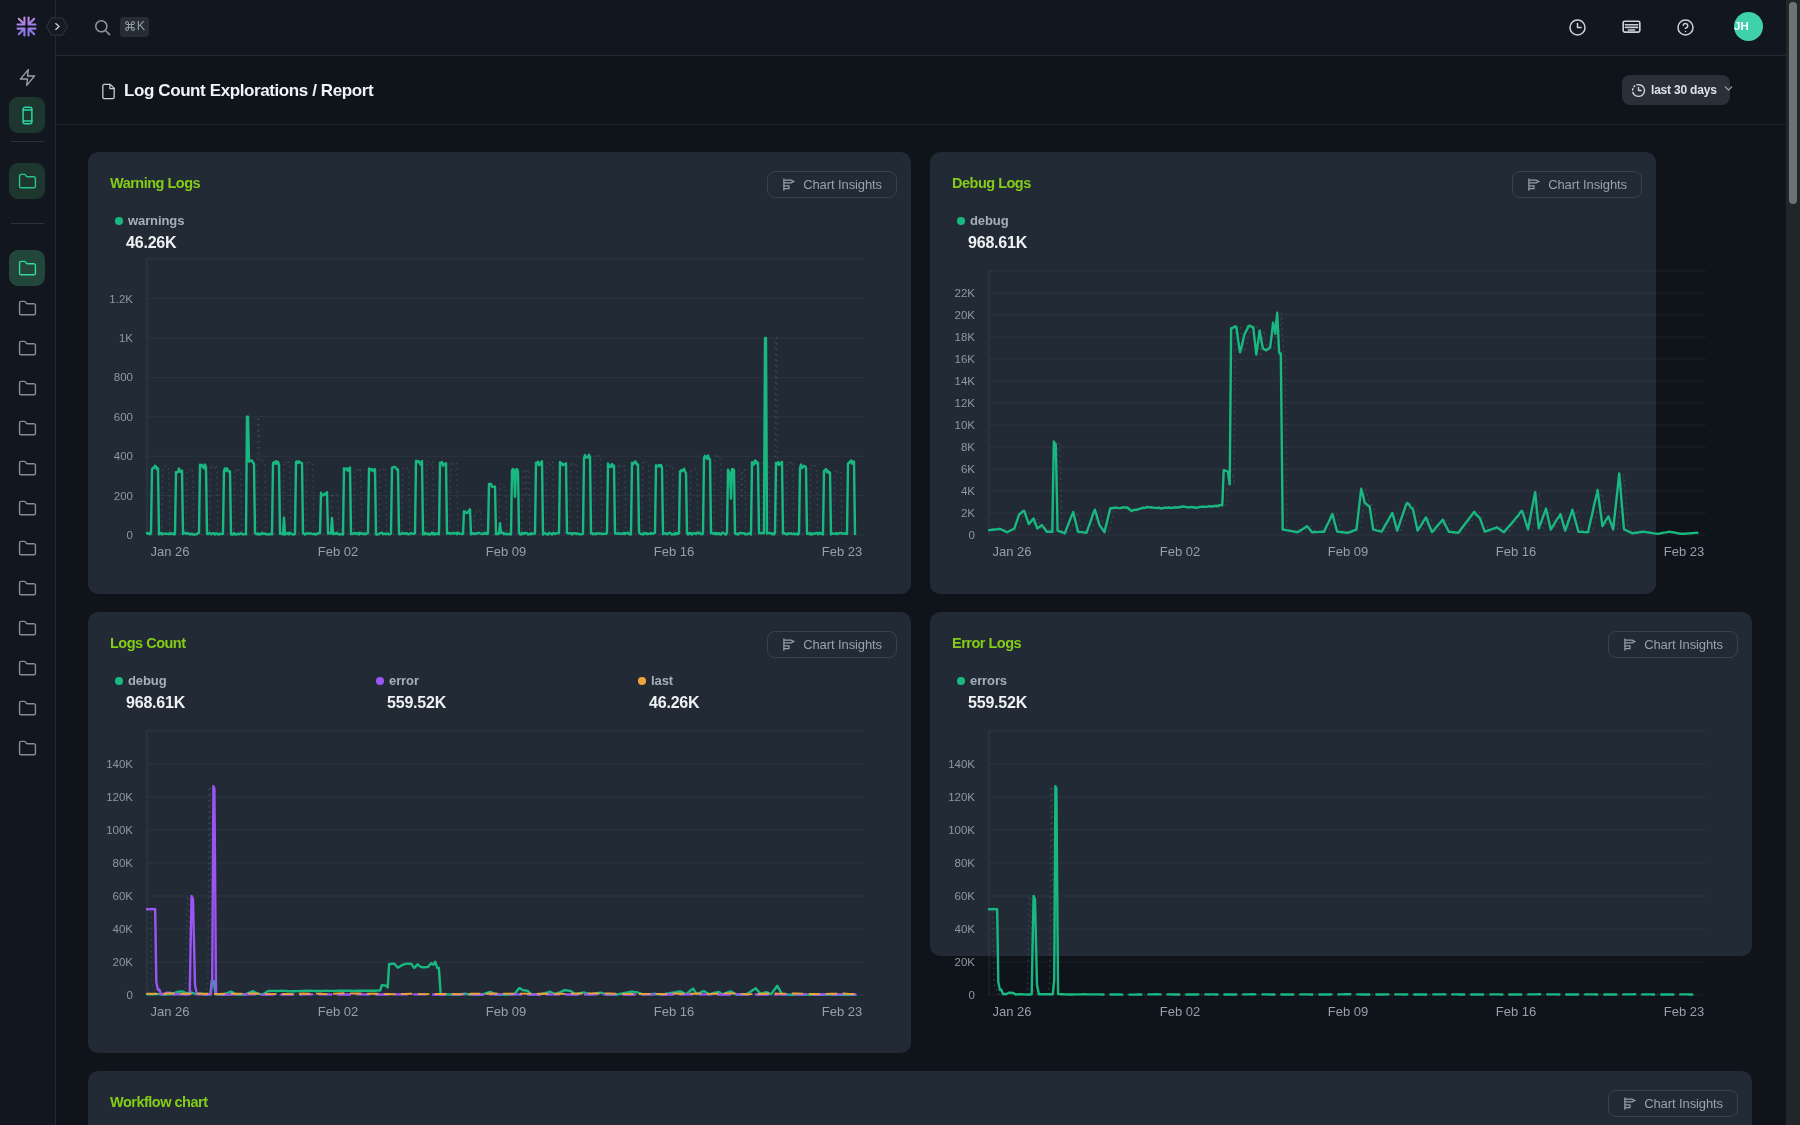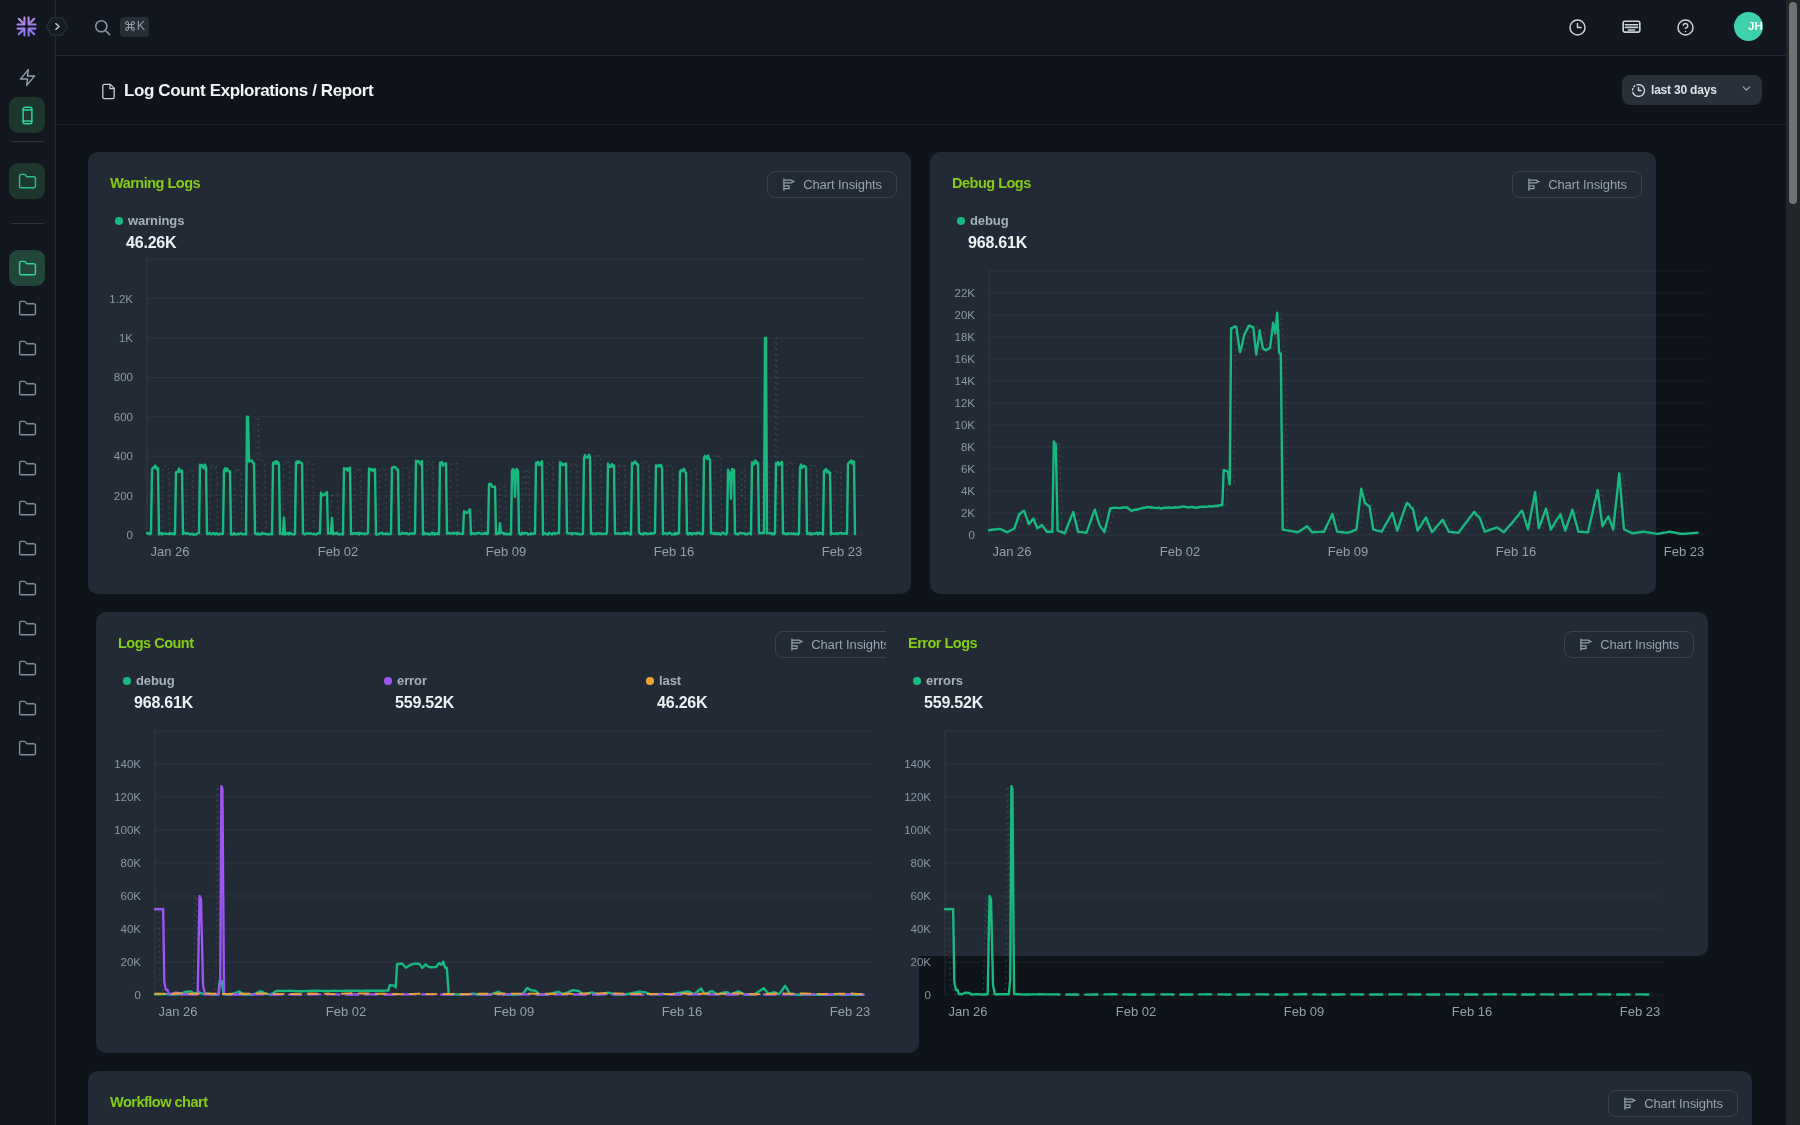--- a/index.html
+++ b/index.html
@@ -29,26 +29,26 @@
 .sb-tile { position:absolute; left:9px; width:36px; height:36px; border-radius:9px;
   display:flex; align-items:center; justify-content:center; }
 .sb-ic { position:absolute; left:9px; width:36px; height:20px; display:flex; align-items:center; justify-content:center; }
 .sb-sep { position:absolute; left:11px; width:33px; height:1px; background:#2b323b; }
 .sb-logo { position:absolute; left:14px; top:14px; }
 #hexbtn { position:absolute; left:45px; top:15px; width:23px; height:24px; }
 .tb-ic { position:absolute; top:17px; }
 #kbadge { position:absolute; left:120px; top:17px; width:29px; height:20px; background:#262d35;
   border-radius:4px; color:#939da8; font-size:12.5px; text-align:center; line-height:19px; }
 #avatar { position:absolute; left:1734px; top:12px; width:29px; height:29px; border-radius:50%;
-  background:#3fd0ac; color:#fff; font-size:11.5px; font-weight:700; text-align:right; line-height:29px;
+  background:#3fd0ac; color:#fff; font-size:11.5px; font-weight:700; text-align:left; line-height:29px;
   letter-spacing:0.2px; }
 #htitle { position:absolute; left:124px; top:81px; font-size:17px; font-weight:700; color:#f1f4f7;
   letter-spacing:-0.4px; }
 #hicon { position:absolute; left:100px; top:82px; }
-#rangebtn { position:absolute; left:1622px; top:75px; width:140px; height:30px; background:#293039;
+#rangebtn { position:absolute; left:1622px; top:75px; width:108px; height:30px; background:#293039;
   border-radius:8px; display:flex; align-items:center; padding:0 9px; gap:5px; white-space:nowrap; }
 #rangebtn span { color:#dde2e8; font-size:12px; font-weight:700; letter-spacing:-0.2px; }
 #rangebtn svg { flex-shrink:0; }
 svg { flex-shrink:0; }
 </style></head>
 <body>
 <div id="root">
 <div id="topbar">
   <div class="tb-ic" style="left:93px;top:18px"><svg width="19" height="19" viewBox="0 0 24 24" fill="none" stroke="#8e98a3" stroke-width="1.9" stroke-linecap="round">
           <circle cx="10.5" cy="10.5" r="7"></circle>
@@ -280,21 +280,21 @@
         <line x1="59" y1="119" x2="59" y2="383" stroke="rgba(140,155,170,0.16)" stroke-width="1"></line>
         <text x="82.0" y="404" text-anchor="middle" font-size="13" fill="#95a0ab">Jan 26</text>
         <text x="250.0" y="404" text-anchor="middle" font-size="13" fill="#95a0ab">Feb 02</text>
         <text x="418.0" y="404" text-anchor="middle" font-size="13" fill="#95a0ab">Feb 09</text>
         <text x="586.0" y="404" text-anchor="middle" font-size="13" fill="#95a0ab">Feb 16</text>
         <text x="754.0" y="404" text-anchor="middle" font-size="13" fill="#95a0ab">Feb 23</text>
         <path d="M63.3 378.1L65.0 378.0L66.6 377.7L68.3 377.5L70.0 377.4L71.7 377.3L73.4 377.0L74.3 376.9L75.0 377.2L76.7 378.0L78.4 378.8L80.1 379.6L81.5 380.2L81.8 380.2L83.4 379.2L85.1 378.3L86.8 377.5L88.5 376.5L88.7 376.4L90.2 372.2L91.8 367.3L93.5 362.1L95.2 361.3L96.9 359.3L98.3 358.8L98.6 359.2L100.2 363.8L101.9 368.6L103.1 372.0L103.6 371.7L105.3 369.6L107.0 367.6L107.9 366.5L108.6 368.7L110.3 372.9L111.5 376.4L112.0 376.1L113.7 375.0L115.4 373.6L116.3 373.1L117.0 374.2L118.7 376.3L120.4 378.7L121.1 379.7L122.1 379.7L123.8 379.7L125.4 379.7L126.6 379.7L127.1 350.1L128.1 289.5L128.8 291.1L130.0 291.7L130.5 312.8L131.9 378.6L132.2 378.7L133.8 379.3L135.5 380.0L137.2 380.5L138.9 381.2L139.1 381.4L140.6 377.6L142.2 373.3L143.9 369.0L145.6 364.6L147.3 360.9L147.5 359.9L149.0 365.9L150.6 372.6L152.3 379.7L154.0 380.0L155.7 380.1L157.4 380.3L159.0 380.6L160.7 380.8L162.4 376.2L164.1 371.6L165.8 367.0L167.4 361.9L169.1 357.7L170.8 363.2L172.5 368.8L173.9 373.1L174.2 373.6L175.8 375.9L177.5 378.4L178.7 380.2L179.2 378.3L180.9 371.5L182.6 364.7L184.2 357.7L184.7 356.1L185.9 356.3L187.6 355.8L189.3 355.8L191.0 355.7L192.6 356.1L194.3 356.1L196.0 355.8L197.7 355.2L199.4 355.7L201.0 355.4L201.5 355.5L202.7 356.5L204.4 357.9L206.1 359.1L206.3 358.8L207.8 358.2L209.4 357.8L211.1 357.8L212.8 357.1L214.5 356.7L216.2 356.1L217.8 355.7L219.5 355.9L220.7 355.5L221.2 355.0L222.9 355.1L224.6 355.5L226.2 355.3L227.9 355.7L229.6 355.9L231.3 356.1L233.0 355.5L234.6 356.3L236.3 356.5L237.5 356.1L238.0 355.7L239.7 355.6L241.4 355.8L243.0 355.3L244.7 356.1L246.4 355.7L248.1 355.6L249.8 355.3L251.4 355.5L253.1 355.5L254.3 354.9L254.8 355.1L256.5 354.6L258.2 354.5L259.8 354.9L261.5 355.2L263.2 355.5L264.9 354.8L266.6 355.3L268.2 355.2L269.9 356.0L271.1 355.5L271.6 355.8L273.3 355.0L275.0 354.9L276.6 354.7L278.3 354.8L280.0 354.9L281.7 354.6L283.4 354.2L285.0 354.7L285.5 354.4L286.7 354.2L288.4 354.4L290.1 353.6L291.8 354.4L293.4 353.4L295.1 352.9L296.6 353.3L296.8 348.1L298.0 318.1L298.5 318.2L300.2 318.9L301.8 319.4L302.3 320.3L303.5 328.8L304.0 332.4L305.2 202.7L305.4 176.2L306.9 176.1L308.6 174.7L310.2 174.5L310.7 175.1L311.9 184.2L313.6 196.1L314.3 200.4L315.3 197.2L317.0 190.5L318.6 182.8L320.3 179.3L322.0 176.2L322.7 174.0L323.7 173.6L325.4 174.3L327.0 175.6L327.5 175.1L328.7 185.6L330.4 200.8L330.6 202.6L332.1 192.2L333.8 180.6L334.0 178.4L335.4 187.1L337.1 196.0L338.8 197.7L340.2 198.2L340.5 198.3L342.2 196.8L343.8 196.2L344.3 196.0L345.5 187.1L347.2 172.3L347.4 170.7L348.9 177.4L349.6 181.7L350.6 170.8L351.5 160.8L352.2 175.1L353.4 200.4L353.9 201.6L355.1 201.5L355.6 245.6L357.0 377.5L357.3 377.6L359.0 377.8L360.6 378.2L362.3 378.4L364.0 378.8L365.7 379.1L367.4 379.4L369.0 379.8L370.7 380.0L371.9 380.2L372.4 380.0L374.1 378.8L375.8 377.9L377.4 376.8L379.1 375.7L380.8 374.5L381.5 374.2L382.5 375.5L384.2 377.5L385.8 379.6L386.3 380.2L387.5 380.2L389.2 380.0L390.9 380.1L392.6 379.9L394.2 379.9L395.9 379.8L397.6 379.8L398.3 379.7L399.3 377.6L401.0 374.0L402.6 370.7L404.3 367.2L406.0 363.2L406.7 362.1L407.7 365.9L409.4 372.0L411.0 378.0L411.5 379.7L412.7 379.8L414.4 379.9L416.1 380.2L417.8 380.3L419.4 380.6L421.1 380.7L422.3 380.8L422.8 380.6L424.5 379.9L426.2 379.3L427.8 378.6L429.5 378.0L430.7 377.5L431.2 373.6L432.9 359.2L434.6 345.3L435.5 336.8L436.2 339.3L437.9 345.9L439.1 351.1L439.6 351.1L441.3 352.6L443.0 354.0L443.9 354.4L444.6 359.1L446.3 369.8L447.5 377.5L448.0 377.6L449.7 378.0L451.4 378.6L453.0 378.9L454.7 379.4L455.9 379.7L456.4 378.8L458.1 375.9L459.8 372.9L461.4 370.1L463.1 367.1L464.8 364.2L466.5 361.1L466.7 361.0L468.2 366.1L469.8 372.4L471.5 378.6L473.2 373.9L474.9 368.7L476.6 364.2L478.2 359.2L479.9 354.2L481.1 351.1L481.6 351.0L483.3 352.5L485.0 355.2L486.6 356.4L487.1 356.6L488.3 362.3L490.0 369.9L491.7 377.6L491.9 378.6L493.4 376.3L495.0 373.9L496.7 371.2L498.4 368.2L500.1 365.6L500.3 365.4L501.8 369.0L503.4 373.3L505.1 377.2L506.3 380.2L506.8 379.7L508.5 377.8L510.2 375.8L511.8 373.7L513.5 371.7L515.2 370.0L516.9 367.6L517.1 367.6L518.6 370.6L520.2 374.0L521.9 377.2L523.1 379.7L523.6 379.8L525.3 379.9L527.0 380.2L528.6 380.3L530.3 380.6L532.0 380.7L532.7 380.8L533.7 379.4L535.4 377.3L537.0 375.0L538.7 372.7L540.4 370.6L542.1 368.5L543.8 366.1L545.4 363.9L547.1 361.8L548.3 359.9L548.8 360.0L550.5 362.7L552.2 363.9L553.8 365.7L554.3 366.5L555.5 369.7L557.2 374.6L558.9 379.0L559.1 379.7L560.6 379.3L562.2 378.5L563.9 377.9L565.6 377.4L567.3 376.8L569.0 376.1L570.6 375.6L571.1 375.3L572.3 376.2L574.0 377.3L575.7 378.4L577.4 379.6L578.3 380.2L579.0 379.5L580.7 377.3L582.4 375.3L584.1 373.4L585.8 371.6L587.4 369.6L589.1 367.4L590.8 365.3L592.5 363.6L594.2 361.1L595.8 359.0L596.3 358.8L597.5 362.2L599.2 367.5L600.9 373.2L602.3 377.5L602.6 376.2L604.2 367.8L605.9 358.4L607.6 349.7L609.3 340.9L609.5 340.1L611.0 355.0L612.6 371.8L613.1 376.4L614.3 373.0L616.0 368.4L617.7 363.8L619.4 359.3L620.3 356.6L621.0 359.5L622.7 367.2L624.4 374.4L625.1 377.5L626.1 376.0L627.8 373.3L629.4 370.5L631.1 367.6L632.8 365.5L634.5 362.8L634.7 362.1L636.2 367.0L637.8 372.8L639.5 378.6L641.2 373.8L642.9 369.0L644.6 364.3L646.2 359.5L646.7 357.7L647.9 362.1L649.6 368.2L651.3 374.4L652.7 379.7L653.0 379.8L654.6 379.9L656.3 379.8L658.0 380.0L659.7 380.1L661.4 380.2L662.3 380.2L663.0 377.0L664.7 369.6L666.4 362.6L668.1 354.5L669.8 347.8L671.4 340.8L671.9 337.9L673.1 347.2L674.8 359.6L676.5 372.3L676.7 374.2L678.2 372.0L679.8 368.9L681.5 366.3L682.7 364.3L683.2 365.9L684.9 370.1L686.6 374.8L687.5 377.5L688.2 370.6L689.9 354.9L691.6 339.8L693.3 323.2L693.5 321.4L695.0 337.5L696.6 357.8L698.3 377.5L700.0 378.2L701.7 379.0L703.4 379.8L705.0 380.5L706.7 381.4L708.4 381.0L710.1 380.8L711.8 380.7L713.4 380.3L715.1 380.0L716.8 379.8L717.5 379.7L718.5 379.8L720.2 380.1L721.8 380.4L723.5 380.5L725.2 380.9L726.9 381.1L728.6 381.4L730.2 381.6L731.9 381.9L733.6 381.6L735.3 381.2L737.0 380.9L738.6 380.6L740.3 380.4L742.0 380.1L743.7 379.8L743.9 379.7L745.4 380.0L747.0 380.3L748.7 380.5L750.4 380.9L752.1 381.3L753.8 381.6L755.4 381.8L755.9 381.9L757.1 381.8L758.8 381.8L760.5 381.6L762.2 381.5L763.8 381.4L765.5 381.2L767.2 381.1" fill="none" stroke="#56636e" stroke-width="1.5" stroke-linejoin="round" stroke-linecap="round" stroke-dasharray="0.5 5.2" opacity="0.45"></path>
         <path d="M59.0 378.1L60.6 378.0L62.3 377.7L64.0 377.5L65.7 377.4L67.4 377.3L69.0 377.0L70.0 376.9L70.7 377.2L72.4 378.0L74.1 378.8L75.8 379.6L77.2 380.2L77.4 380.2L79.1 379.2L80.8 378.3L82.5 377.5L84.2 376.5L84.4 376.4L85.8 372.2L87.5 367.3L89.2 362.1L90.9 361.3L92.6 359.3L94.0 358.8L94.2 359.2L95.9 363.8L97.6 368.6L98.8 372.0L99.3 371.7L101.0 369.6L102.6 367.6L103.6 366.5L104.3 368.7L106.0 372.9L107.2 376.4L107.7 376.1L109.4 375.0L111.0 373.6L112.0 373.1L112.7 374.2L114.4 376.3L116.1 378.7L116.8 379.7L117.8 379.7L119.4 379.7L121.1 379.7L122.3 379.7L122.8 350.1L123.8 289.5L124.5 291.1L125.7 291.7L126.2 312.8L127.6 378.6L127.8 378.7L129.5 379.3L131.2 380.0L132.9 380.5L134.6 381.2L134.8 381.4L136.2 377.6L137.9 373.3L139.6 369.0L141.3 364.6L143.0 360.9L143.2 359.9L144.6 365.9L146.3 372.6L148.0 379.7L149.7 380.0L151.4 380.1L153.0 380.3L154.7 380.6L156.4 380.8L158.1 376.2L159.8 371.6L161.4 367.0L163.1 361.9L164.8 357.7L166.5 363.2L168.2 368.8L169.6 373.1L169.8 373.6L171.5 375.9L173.2 378.4L174.4 380.2L174.9 378.3L176.6 371.5L178.2 364.7L179.9 357.7L180.4 356.1L181.6 356.3L183.3 355.8L185.0 355.8L186.6 355.7L188.3 356.1L190.0 356.1L191.7 355.8L193.4 355.2L195.0 355.7L196.7 355.4L197.2 355.5L198.4 356.5L200.1 357.9L201.8 359.1L202.0 358.8L203.4 358.2L205.1 357.8L206.8 357.8L208.5 357.1L210.2 356.7L211.8 356.1L213.5 355.7L215.2 355.9L216.4 355.5L216.9 355.0L218.6 355.1L220.2 355.5L221.9 355.3L223.6 355.7L225.3 355.9L227.0 356.1L228.6 355.5L230.3 356.3L232.0 356.5L233.2 356.1L233.7 355.7L235.4 355.6L237.0 355.8L238.7 355.3L240.4 356.1L242.1 355.7L243.8 355.6L245.4 355.3L247.1 355.5L248.8 355.5L250.0 354.9L250.5 355.1L252.2 354.6L253.8 354.5L255.5 354.9L257.2 355.2L258.9 355.5L260.6 354.8L262.2 355.3L263.9 355.2L265.6 356.0L266.8 355.5L267.3 355.8L269.0 355.0L270.6 354.9L272.3 354.7L274.0 354.8L275.7 354.9L277.4 354.6L279.0 354.2L280.7 354.7L281.2 354.4L282.4 354.2L284.1 354.4L285.8 353.6L287.4 354.4L289.1 353.4L290.8 352.9L292.2 353.3L292.5 348.1L293.7 318.1L294.2 318.2L295.8 318.9L297.5 319.4L298.0 320.3L299.2 328.8L299.7 332.4L300.9 202.7L301.1 176.2L302.6 176.1L304.2 174.7L305.9 174.5L306.4 175.1L307.6 184.2L309.3 196.1L310.0 200.4L311.0 197.2L312.6 190.5L314.3 182.8L316.0 179.3L317.7 176.2L318.4 174.0L319.4 173.6L321.0 174.3L322.7 175.6L323.2 175.1L324.4 185.6L326.1 200.8L326.3 202.6L327.8 192.2L329.4 180.6L329.7 178.4L331.1 187.1L332.8 196.0L334.5 197.7L335.9 198.2L336.2 198.3L337.8 196.8L339.5 196.2L340.0 196.0L341.2 187.1L342.9 172.3L343.1 170.7L344.6 177.4L345.3 181.7L346.2 170.8L347.2 160.8L347.9 175.1L349.1 200.4L349.6 201.6L350.8 201.5L351.3 245.6L352.7 377.5L353.0 377.6L354.6 377.8L356.3 378.2L358.0 378.4L359.7 378.8L361.4 379.1L363.0 379.4L364.7 379.8L366.4 380.0L367.6 380.2L368.1 380.0L369.8 378.8L371.4 377.9L373.1 376.8L374.8 375.7L376.5 374.5L377.2 374.2L378.2 375.5L379.8 377.5L381.5 379.6L382.0 380.2L383.2 380.2L384.9 380.0L386.6 380.1L388.2 379.9L389.9 379.9L391.6 379.8L393.3 379.8L394.0 379.7L395.0 377.6L396.6 374.0L398.3 370.7L400.0 367.2L401.7 363.2L402.4 362.1L403.4 365.9L405.0 372.0L406.7 378.0L407.2 379.7L408.4 379.8L410.1 379.9L411.8 380.2L413.4 380.3L415.1 380.6L416.8 380.7L418.0 380.8L418.5 380.6L420.2 379.9L421.8 379.3L423.5 378.6L425.2 378.0L426.4 377.5L426.9 373.6L428.6 359.2L430.2 345.3L431.2 336.8L431.9 339.3L433.6 345.9L434.8 351.1L435.3 351.1L437.0 352.6L438.6 354.0L439.6 354.4L440.3 359.1L442.0 369.8L443.2 377.5L443.7 377.6L445.4 378.0L447.0 378.6L448.7 378.9L450.4 379.4L451.6 379.7L452.1 378.8L453.8 375.9L455.4 372.9L457.1 370.1L458.8 367.1L460.5 364.2L462.2 361.1L462.4 361.0L463.8 366.1L465.5 372.4L467.2 378.6L468.9 373.9L470.6 368.7L472.2 364.2L473.9 359.2L475.6 354.2L476.8 351.1L477.3 351.0L479.0 352.5L480.6 355.2L482.3 356.4L482.8 356.6L484.0 362.3L485.7 369.9L487.4 377.6L487.6 378.6L489.0 376.3L490.7 373.9L492.4 371.2L494.1 368.2L495.8 365.6L496.0 365.4L497.4 369.0L499.1 373.3L500.8 377.2L502.0 380.2L502.5 379.7L504.2 377.8L505.8 375.8L507.5 373.7L509.2 371.7L510.9 370.0L512.6 367.6L512.8 367.6L514.2 370.6L515.9 374.0L517.6 377.2L518.8 379.7L519.3 379.8L521.0 379.9L522.6 380.2L524.3 380.3L526.0 380.6L527.7 380.7L528.4 380.8L529.4 379.4L531.0 377.3L532.7 375.0L534.4 372.7L536.1 370.6L537.8 368.5L539.4 366.1L541.1 363.9L542.8 361.8L544.0 359.9L544.5 360.0L546.2 362.7L547.8 363.9L549.5 365.7L550.0 366.5L551.2 369.7L552.9 374.6L554.6 379.0L554.8 379.7L556.2 379.3L557.9 378.5L559.6 377.9L561.3 377.4L563.0 376.8L564.6 376.1L566.3 375.6L566.8 375.3L568.0 376.2L569.7 377.3L571.4 378.4L573.0 379.6L574.0 380.2L574.7 379.5L576.4 377.3L578.1 375.3L579.8 373.4L581.4 371.6L583.1 369.6L584.8 367.4L586.5 365.3L588.2 363.6L589.8 361.1L591.5 359.0L592.0 358.8L593.2 362.2L594.9 367.5L596.6 373.2L598.0 377.5L598.2 376.2L599.9 367.8L601.6 358.4L603.3 349.7L605.0 340.9L605.2 340.1L606.6 355.0L608.3 371.8L608.8 376.4L610.0 373.0L611.7 368.4L613.4 363.8L615.0 359.3L616.0 356.6L616.7 359.5L618.4 367.2L620.1 374.4L620.8 377.5L621.8 376.0L623.4 373.3L625.1 370.5L626.8 367.6L628.5 365.5L630.2 362.8L630.4 362.1L631.8 367.0L633.5 372.8L635.2 378.6L636.9 373.8L638.6 369.0L640.2 364.3L641.9 359.5L642.4 357.7L643.6 362.1L645.3 368.2L647.0 374.4L648.4 379.7L648.6 379.8L650.3 379.9L652.0 379.8L653.7 380.0L655.4 380.1L657.0 380.2L658.0 380.2L658.7 377.0L660.4 369.6L662.1 362.6L663.8 354.5L665.4 347.8L667.1 340.8L667.6 337.9L668.8 347.2L670.5 359.6L672.2 372.3L672.4 374.2L673.8 372.0L675.5 368.9L677.2 366.3L678.4 364.3L678.9 365.9L680.6 370.1L682.2 374.8L683.2 377.5L683.9 370.6L685.6 354.9L687.3 339.8L689.0 323.2L689.2 321.4L690.6 337.5L692.3 357.8L694.0 377.5L695.7 378.2L697.4 379.0L699.0 379.8L700.7 380.5L702.4 381.4L704.1 381.0L705.8 380.8L707.4 380.7L709.1 380.3L710.8 380.0L712.5 379.8L713.2 379.7L714.2 379.8L715.8 380.1L717.5 380.4L719.2 380.5L720.9 380.9L722.6 381.1L724.2 381.4L725.9 381.6L727.6 381.9L729.3 381.6L731.0 381.2L732.6 380.9L734.3 380.6L736.0 380.4L737.7 380.1L739.4 379.8L739.6 379.7L741.0 380.0L742.7 380.3L744.4 380.5L746.1 380.9L747.8 381.3L749.4 381.6L751.1 381.8L751.6 381.9L752.8 381.8L754.5 381.8L756.2 381.6L757.8 381.5L759.5 381.4L761.2 381.2L762.9 381.1L764.6 380.9L766.2 380.9L767.4 380.8" fill="none" stroke="#19b880" stroke-width="2.4" stroke-linejoin="round" stroke-linecap="round"></path>
       </svg>
     </div>
-    <div class="card" style="left:88px;top:612px;width:823px;height:441px;margin-left:8px;">
+    <div class="card" style="left:88px;top:612px;width:823px;height:441px;">
       <div class="ctitle">Logs Count</div>
       <div class="insights" style="right:14px;top:19px">
         <svg width="15" height="15" viewBox="0 0 16 16" fill="none" stroke="#94a0ad" stroke-width="1.3">
           <path d="M2 1.6 V14.6"></path>
           <path d="M2 3.3 h7.6 l3 1.5 -3 1.5 h-7.6"></path>
           <path d="M2 9.4 h5.4 v2.9 h-5.4"></path>
         </svg>
         <span>Chart Insights</span>
       </div>
       <div class="lgd" style="left:27px">
@@ -336,21 +336,21 @@
         <text x="418.0" y="404" text-anchor="middle" font-size="13" fill="#95a0ab">Feb 09</text>
         <text x="586.0" y="404" text-anchor="middle" font-size="13" fill="#95a0ab">Feb 16</text>
         <text x="754.0" y="404" text-anchor="middle" font-size="13" fill="#95a0ab">Feb 23</text>
         <path d="M59.7 296.9L61.4 297.4L61.8 297.5L62.8 296.9L63.0 311.4L64.0 369.8L64.7 373.5L65.7 378.1L66.4 378.0L67.1 377.7L68.1 380.6L68.6 382.0L69.8 382.1L71.4 382.2L71.7 382.2L73.1 381.5L74.8 380.7L76.5 380.8L78.2 381.0L78.9 381.0L79.8 381.6L81.3 382.5L81.5 382.5L83.2 382.4L84.9 382.3L86.6 382.2L87.3 382.2L88.2 382.3L89.9 382.4L91.6 382.5L92.1 382.6L93.3 382.5L95.0 382.5L96.6 382.4L97.4 382.3L98.3 333.0L99.3 284.0L100.0 285.7L100.7 287.3L101.7 330.3L102.6 373.1L103.4 376.5L104.6 382.2L105.0 382.2L106.7 382.2L108.4 382.3L108.9 382.3L110.1 382.3L111.8 382.3L113.4 382.2L113.7 382.2L115.1 382.2L116.8 382.2L118.5 382.2L119.9 368.1L120.2 329.3L121.1 174.3L121.8 176.0L122.1 176.8L123.5 352.6L123.8 382.0L125.2 382.1L126.9 382.2L128.6 382.3L130.2 382.4L131.9 382.4L132.9 382.5L133.6 382.5L135.3 382.5L137.0 382.5L138.6 382.5L140.3 382.4L142.0 382.4L143.7 382.4L145.4 382.4L147.0 382.4L148.7 382.3L149.7 382.3L150.4 382.3L152.1 382.4L153.8 382.4L155.4 382.4L157.1 382.4L158.8 382.4L160.5 382.4L162.2 382.4L163.8 382.4L165.5 382.4L167.2 382.5L168.9 382.5L170.6 382.5L172.2 382.5L173.7 382.5L173.9 382.5L175.6 382.5L177.3 382.5L179.0 382.5L180.6 382.5L182.3 382.5L184.0 382.5L185.7 382.5L187.4 382.6L189.0 382.6L190.7 382.5L192.4 382.6L194.1 382.6L195.8 382.6L197.4 382.6L197.7 382.6L199.1 382.6L200.8 382.6L202.5 382.5L204.2 382.5L205.8 382.5L207.5 382.5L209.2 382.5L210.9 382.4L212.6 382.4L214.2 382.4L215.9 382.4L217.6 382.4L219.3 382.4L221.0 382.3L221.7 382.3L222.6 382.3L224.3 382.4L226.0 382.4L227.7 382.4L229.4 382.4L231.0 382.4L232.7 382.4L234.4 382.4L236.1 382.4L237.8 382.5L239.4 382.5L241.1 382.5L242.8 382.5L244.5 382.5L245.7 382.5L246.2 382.5L247.8 382.5L249.5 382.5L251.2 382.5L252.9 382.5L254.6 382.5L256.2 382.5L257.9 382.5L259.6 382.4L261.3 382.5L263.0 382.4L264.6 382.4L266.3 382.4L268.0 382.4L269.7 382.4L271.4 382.4L273.0 382.4L274.7 382.5L276.4 382.4L278.1 382.4L279.8 382.4L281.4 382.5L283.1 382.5L284.8 382.5L286.5 382.5L288.2 382.5L289.8 382.5L291.5 382.5L293.2 382.5L293.7 382.5L294.9 382.5L296.6 382.5L298.2 382.5L299.9 382.5L301.6 382.5L303.3 382.4L305.0 382.4L306.6 382.4L308.3 382.4L310.0 382.4L311.7 382.4L313.4 382.4L315.0 382.4L316.7 382.3L317.7 382.3L318.4 382.3L320.1 382.4L321.8 382.4L323.4 382.4L325.1 382.4L326.8 382.4L328.5 382.4L330.2 382.4L331.8 382.4L333.5 382.4L335.2 382.5L336.9 382.5L338.6 382.5L340.2 382.5L341.7 382.5L341.9 382.5L343.6 382.5L345.3 382.5L347.0 382.5L348.6 382.5L350.3 382.5L352.0 382.5L353.7 382.5L355.4 382.5L357.0 382.5L358.7 382.5L360.4 382.4L362.1 382.4L363.8 382.4L365.4 382.4L365.7 382.4L367.1 382.4L368.8 382.4L370.5 382.4L372.2 382.4L373.8 382.4L375.5 382.5L377.2 382.5L378.9 382.5L380.6 382.5L382.2 382.5L383.9 382.5L385.6 382.5L387.3 382.5L389.0 382.5L389.7 382.5L390.6 382.5L392.3 382.5L394.0 382.5L395.7 382.5L397.4 382.4L399.0 382.4L400.7 382.4L402.4 382.4L404.1 382.4L405.8 382.4L407.4 382.4L409.1 382.4L410.8 382.3L412.5 382.3L413.7 382.3L414.2 382.3L415.8 382.3L417.5 382.4L419.2 382.4L420.9 382.4L422.6 382.4L424.2 382.4L425.9 382.4L427.6 382.5L429.3 382.5L431.0 382.5L432.6 382.5L434.3 382.5L436.0 382.5L437.7 382.5L439.4 382.5L441.0 382.5L442.7 382.5L444.4 382.5L446.1 382.5L447.8 382.5L449.4 382.5L451.1 382.4L452.8 382.4L454.5 382.4L456.2 382.4L457.8 382.4L459.5 382.4L461.2 382.4L461.7 382.4L462.9 382.4L464.6 382.4L466.2 382.4L467.9 382.4L469.6 382.5L471.3 382.5L473.0 382.4L474.6 382.5L476.3 382.5L478.0 382.5L479.7 382.5L481.4 382.5L483.0 382.5L484.7 382.5L485.7 382.5L486.4 382.5L488.1 382.5L489.8 382.5L491.4 382.5L493.1 382.5L494.8 382.4L496.5 382.4L498.2 382.4L499.8 382.4L501.5 382.4L503.2 382.4L504.9 382.4L506.6 382.4L508.2 382.4L509.7 382.3L509.9 382.4L511.6 382.4L513.3 382.3L515.0 382.4L516.6 382.4L518.3 382.4L520.0 382.4L521.7 382.4L523.4 382.4L525.0 382.5L526.7 382.5L528.4 382.5L530.1 382.5L531.8 382.5L533.4 382.5L533.7 382.5L535.1 382.5L536.8 382.5L538.5 382.5L540.2 382.5L541.8 382.5L543.5 382.5L545.2 382.5L546.9 382.4L548.6 382.5L550.2 382.4L551.9 382.4L553.6 382.4L555.3 382.4L557.0 382.4L557.7 382.4L558.6 382.4L560.3 382.4L562.0 382.4L563.7 382.4L565.4 382.4L567.0 382.5L568.7 382.5L570.4 382.5L572.1 382.5L573.8 382.5L575.4 382.5L577.1 382.5L578.8 382.5L580.5 382.5L581.7 382.5L582.2 382.5L583.8 382.5L585.5 382.5L587.2 382.5L588.9 382.4L590.6 382.4L592.2 382.4L593.9 382.4L595.6 382.4L597.3 382.4L599.0 382.4L600.6 382.4L602.3 382.4L604.0 382.3L605.7 382.3L607.4 382.3L609.0 382.4L610.7 382.4L612.4 382.4L614.1 382.4L615.8 382.4L617.4 382.4L619.1 382.4L620.8 382.4L622.5 382.4L624.2 382.5L625.8 382.5L627.5 382.5L629.2 382.5L629.7 382.5L630.9 382.5L632.6 382.5L634.2 382.5L635.9 382.5L637.6 382.5L639.3 382.5L641.0 382.5L642.6 382.5L644.3 382.4L646.0 382.4L647.7 382.5L649.4 382.4L651.0 382.4L652.7 382.4L653.7 382.4L654.4 382.4L656.1 382.4L657.8 382.4L659.4 382.4L661.1 382.5L662.8 382.5L664.5 382.5L666.2 382.5L667.8 382.5L669.5 382.5L671.2 382.5L672.9 382.5L674.6 382.5L676.2 382.5L677.7 382.5L677.9 382.5L679.6 382.5L681.3 382.5L683.0 382.5L684.6 382.5L686.3 382.4L688.0 382.4L689.7 382.4L691.4 382.4L693.0 382.4L694.7 382.4L696.4 382.4L698.1 382.4L699.8 382.3L701.4 382.3L701.7 382.3L703.1 382.4L704.8 382.4L706.5 382.4L708.2 382.4L709.8 382.4L711.5 382.4L713.2 382.4L714.9 382.4L716.6 382.4L718.2 382.5L719.9 382.5L721.6 382.5L723.3 382.5L725.0 382.5L725.7 382.5L726.6 382.5L728.3 382.5L730.0 382.5L731.7 382.5L733.4 382.5L735.0 382.5L736.7 382.5L738.4 382.5L740.1 382.5L741.8 382.4L743.4 382.4L745.1 382.4L746.8 382.4L748.5 382.4L749.7 382.4L750.2 382.4L751.8 382.4L753.5 382.4L755.2 382.5L756.9 382.5L758.6 382.5L760.2 382.5L761.9 382.5L763.1 382.5" fill="none" stroke="#56636e" stroke-width="1.5" stroke-linejoin="round" stroke-linecap="round" stroke-dasharray="0.5 5.2" opacity="0.45"></path>
         <path d="M59.0 382.3L60.6 382.2L62.3 382.2L64.0 382.2L65.7 382.2L67.4 382.1L69.0 382.1L70.0 382.1L70.7 382.1L72.4 382.3L74.1 382.4L75.8 382.5L77.2 382.6L77.4 382.6L79.1 382.4L80.8 382.3L82.5 382.2L84.2 382.0L84.4 382.0L85.8 381.4L87.5 380.6L89.2 379.9L90.9 379.8L92.6 379.4L94.0 379.4L94.2 379.4L95.9 380.1L97.6 380.8L98.8 381.4L99.3 381.3L101.0 381.0L102.6 380.7L103.6 380.5L104.3 380.9L106.0 381.5L107.2 382.0L107.7 382.0L109.4 381.8L111.0 381.6L112.0 381.5L112.7 381.7L114.4 382.0L116.1 382.4L116.8 382.5L117.8 382.5L119.4 382.5L121.1 382.5L122.3 382.5L122.8 378.1L123.8 369.0L124.5 369.2L125.7 369.3L126.2 372.5L127.6 382.3L127.8 382.4L129.5 382.4L131.2 382.6L132.9 382.6L134.6 382.7L134.8 382.8L136.2 382.2L137.9 381.5L139.6 380.9L141.3 380.2L143.0 379.7L143.2 379.5L144.6 380.4L146.3 381.4L148.0 382.5L149.7 382.5L151.4 382.6L153.0 382.6L154.7 382.6L156.4 382.7L158.1 382.0L159.8 381.3L161.4 380.6L163.1 379.8L164.8 379.2L166.5 380.0L168.2 380.9L169.6 381.5L169.8 381.6L171.5 381.9L173.2 382.3L174.4 382.6L174.9 382.3L176.6 381.3L178.2 380.3L179.9 379.2L180.4 379.0L181.6 379.0L183.3 378.9L185.0 378.9L186.6 378.9L188.3 379.0L190.0 379.0L191.7 378.9L193.4 378.8L195.0 378.9L196.7 378.9L197.2 378.9L198.4 379.0L200.1 379.2L201.8 379.4L202.0 379.4L203.4 379.3L205.1 379.2L206.8 379.2L208.5 379.1L210.2 379.1L211.8 379.0L213.5 378.9L215.2 378.9L216.4 378.9L216.9 378.8L218.6 378.8L220.2 378.9L221.9 378.8L223.6 378.9L225.3 378.9L227.0 379.0L228.6 378.9L230.3 379.0L232.0 379.0L233.2 379.0L233.7 378.9L235.4 378.9L237.0 378.9L238.7 378.8L240.4 379.0L242.1 378.9L243.8 378.9L245.4 378.9L247.1 378.9L248.8 378.9L250.0 378.8L250.5 378.8L252.2 378.7L253.8 378.7L255.5 378.8L257.2 378.8L258.9 378.9L260.6 378.8L262.2 378.8L263.9 378.8L265.6 378.9L266.8 378.9L267.3 378.9L269.0 378.8L270.6 378.8L272.3 378.7L274.0 378.8L275.7 378.8L277.4 378.7L279.0 378.7L280.7 378.7L281.2 378.7L282.4 378.7L284.1 378.7L285.8 378.6L287.4 378.7L289.1 378.6L290.8 378.5L292.2 378.5L292.5 377.8L293.7 373.3L294.2 373.3L295.8 373.4L297.5 373.5L298.0 373.6L299.2 374.9L299.7 375.4L300.9 355.9L301.1 352.0L302.6 352.0L304.2 351.8L305.9 351.7L306.4 351.8L307.6 353.2L309.3 355.0L310.0 355.6L311.0 355.1L312.6 354.1L314.3 353.0L316.0 352.4L317.7 352.0L318.4 351.6L319.4 351.6L321.0 351.7L322.7 351.9L323.2 351.8L324.4 353.4L326.1 355.7L326.3 355.9L327.8 354.4L329.4 352.6L329.7 352.3L331.1 353.6L332.8 354.9L334.5 355.2L335.9 355.3L336.2 355.3L337.8 355.1L339.5 355.0L340.0 354.9L341.2 353.6L342.9 351.4L343.1 351.2L344.6 352.2L345.3 352.8L346.2 351.2L347.2 349.7L347.9 351.8L349.1 355.6L349.6 355.8L350.8 355.8L351.3 362.4L352.7 382.2L353.0 382.2L354.6 382.2L356.3 382.3L358.0 382.3L359.7 382.4L361.4 382.4L363.0 382.5L364.7 382.5L366.4 382.6L367.6 382.6L368.1 382.5L369.8 382.4L371.4 382.2L373.1 382.1L374.8 381.9L376.5 381.7L377.2 381.7L378.2 381.9L379.8 382.2L381.5 382.5L382.0 382.6L383.2 382.6L384.9 382.6L386.6 382.6L388.2 382.5L389.9 382.5L391.6 382.5L393.3 382.5L394.0 382.5L395.0 382.2L396.6 381.7L398.3 381.2L400.0 380.6L401.7 380.0L402.4 379.9L403.4 380.4L405.0 381.3L406.7 382.3L407.2 382.5L408.4 382.5L410.1 382.5L411.8 382.6L413.4 382.6L415.1 382.6L416.8 382.6L418.0 382.7L418.5 382.6L420.2 382.5L421.8 382.4L423.5 382.3L425.2 382.3L426.4 382.2L426.9 381.6L428.6 379.4L430.2 377.3L431.2 376.1L431.9 376.4L433.6 377.4L434.8 378.2L435.3 378.2L437.0 378.4L438.6 378.7L439.6 378.7L440.3 379.4L442.0 381.0L443.2 382.2L443.7 382.2L445.4 382.2L447.0 382.3L448.7 382.4L450.4 382.5L451.6 382.5L452.1 382.4L453.8 381.9L455.4 381.5L457.1 381.1L458.8 380.6L460.5 380.2L462.2 379.7L462.4 379.7L463.8 380.5L465.5 381.4L467.2 382.3L468.9 381.6L470.6 380.9L472.2 380.2L473.9 379.4L475.6 378.7L476.8 378.2L477.3 378.2L479.0 378.4L480.6 378.8L482.3 379.0L482.8 379.0L484.0 379.9L485.7 381.0L487.4 382.2L487.6 382.3L489.0 382.0L490.7 381.6L492.4 381.2L494.1 380.8L495.8 380.4L496.0 380.4L497.4 380.9L499.1 381.5L500.8 382.1L502.0 382.6L502.5 382.5L504.2 382.2L505.8 381.9L507.5 381.6L509.2 381.3L510.9 381.0L512.6 380.7L512.8 380.7L514.2 381.1L515.9 381.6L517.6 382.1L518.8 382.5L519.3 382.5L521.0 382.5L522.6 382.6L524.3 382.6L526.0 382.6L527.7 382.7L528.4 382.7L529.4 382.5L531.0 382.1L532.7 381.8L534.4 381.5L536.1 381.1L537.8 380.8L539.4 380.5L541.1 380.1L542.8 379.8L544.0 379.5L544.5 379.6L546.2 379.9L547.8 380.1L549.5 380.4L550.0 380.5L551.2 381.0L552.9 381.7L554.6 382.4L554.8 382.5L556.2 382.4L557.9 382.3L559.6 382.2L561.3 382.2L563.0 382.1L564.6 382.0L566.3 381.9L566.8 381.8L568.0 382.0L569.7 382.1L571.4 382.3L573.0 382.5L574.0 382.6L574.7 382.5L576.4 382.1L578.1 381.8L579.8 381.6L581.4 381.3L583.1 381.0L584.8 380.7L586.5 380.4L588.2 380.1L589.8 379.7L591.5 379.4L592.0 379.4L593.2 379.9L594.9 380.7L596.6 381.5L598.0 382.2L598.2 382.0L599.9 380.7L601.6 379.3L603.3 378.0L605.0 376.7L605.2 376.6L606.6 378.8L608.3 381.3L608.8 382.0L610.0 381.5L611.7 380.8L613.4 380.1L615.0 379.4L616.0 379.0L616.7 379.5L618.4 380.6L620.1 381.7L620.8 382.2L621.8 382.0L623.4 381.6L625.1 381.1L626.8 380.7L628.5 380.4L630.2 380.0L630.4 379.9L631.8 380.6L633.5 381.5L635.2 382.3L636.9 381.6L638.6 380.9L640.2 380.2L641.9 379.5L642.4 379.2L643.6 379.9L645.3 380.8L647.0 381.7L648.4 382.5L648.6 382.5L650.3 382.5L652.0 382.5L653.7 382.5L655.4 382.6L657.0 382.6L658.0 382.6L658.7 382.1L660.4 381.0L662.1 379.9L663.8 378.7L665.4 377.7L667.1 376.7L667.6 376.2L668.8 377.6L670.5 379.5L672.2 381.4L672.4 381.7L673.8 381.3L675.5 380.9L677.2 380.5L678.4 380.2L678.9 380.4L680.6 381.1L682.2 381.8L683.2 382.2L683.9 381.1L685.6 378.8L687.3 376.5L689.0 374.0L689.2 373.8L690.6 376.2L692.3 379.2L694.0 382.2L695.7 382.3L697.4 382.4L699.0 382.5L700.7 382.6L702.4 382.8L704.1 382.7L705.8 382.7L707.4 382.6L709.1 382.6L710.8 382.6L712.5 382.5L713.2 382.5L714.2 382.5L715.8 382.6L717.5 382.6L719.2 382.6L720.9 382.7L722.6 382.7L724.2 382.8L725.9 382.8L727.6 382.8L729.3 382.8L731.0 382.7L732.6 382.7L734.3 382.6L736.0 382.6L737.7 382.6L739.4 382.5L739.6 382.5L741.0 382.6L742.7 382.6L744.4 382.6L746.1 382.7L747.8 382.7L749.4 382.8L751.1 382.8L751.6 382.8L752.8 382.8L754.5 382.8L756.2 382.8L757.8 382.8L759.5 382.8L761.2 382.7L762.9 382.7L764.6 382.7L766.2 382.7L767.4 382.7" fill="none" stroke="#19b880" stroke-width="2.4" stroke-linejoin="round" stroke-linecap="round"></path>
         <path d="M59.0 297.2L60.6 297.3L62.3 297.1L64.0 296.9L65.7 297.4L66.2 297.5L67.1 296.9L67.4 311.4L68.3 369.8L69.0 373.5L70.0 378.1L70.7 378.0L71.4 377.7L72.4 380.6L72.9 382.0L74.1 382.1L75.8 382.2L76.0 382.2L77.4 381.5L79.1 380.7L80.8 380.8L82.5 381.0L83.2 381.0L84.2 381.6L85.6 382.5L85.8 382.5L87.5 382.4L89.2 382.3L90.9 382.2L91.6 382.2L92.6 382.3L94.2 382.4L95.9 382.5L96.4 382.6L97.6 382.5L99.3 382.5L101.0 382.4L101.7 382.3L102.6 333.0L103.6 284.0L104.3 285.7L105.0 287.3L106.0 330.3L107.0 373.1L107.7 376.5L108.9 382.2L109.4 382.2L111.0 382.2L112.7 382.3L113.2 382.3L114.4 382.3L116.1 382.3L117.8 382.2L118.0 382.2L119.4 382.2L121.1 382.2L122.8 382.2L124.2 368.1L124.5 329.3L125.4 174.3L126.2 176.0L126.4 176.8L127.8 352.6L128.1 382.0L129.5 382.1L131.2 382.2L132.9 382.3L134.6 382.4" fill="none" stroke="#9a55f3" stroke-width="2.4" stroke-linejoin="round" stroke-linecap="round"></path>
         <path d="M136.2 382.4L137.2 382.5L137.9 382.5L139.6 382.5L141.3 382.5L143.0 382.5L144.6 382.4L146.3 382.4L148.0 382.4L149.7 382.4L151.4 382.4L153.0 382.3L154.0 382.3L154.7 382.3L156.4 382.4L158.1 382.4L159.8 382.4L161.4 382.4L163.1 382.4L164.8 382.4L166.5 382.4L168.2 382.4L169.8 382.4L171.5 382.5L173.2 382.5L174.9 382.5L176.6 382.5L178.0 382.5L178.2 382.5L179.9 382.5L181.6 382.5L183.3 382.5L185.0 382.5L186.6 382.5L188.3 382.5L190.0 382.5L191.7 382.6L193.4 382.6L195.0 382.5L196.7 382.6L198.4 382.6L200.1 382.6L201.8 382.6L202.0 382.6L203.4 382.6L205.1 382.6L206.8 382.5L208.5 382.5L210.2 382.5L211.8 382.5L213.5 382.5L215.2 382.4L216.9 382.4L218.6 382.4L220.2 382.4L221.9 382.4L223.6 382.4L225.3 382.3L226.0 382.3L227.0 382.3L228.6 382.4L230.3 382.4L232.0 382.4L233.7 382.4L235.4 382.4L237.0 382.4L238.7 382.4L240.4 382.4L242.1 382.5L243.8 382.5L245.4 382.5L247.1 382.5L248.8 382.5L250.0 382.5L250.5 382.5L252.2 382.5L253.8 382.5L255.5 382.5L257.2 382.5L258.9 382.5L260.6 382.5L262.2 382.5L263.9 382.4L265.6 382.5L267.3 382.4L269.0 382.4L270.6 382.4L272.3 382.4L274.0 382.4L275.7 382.4L277.4 382.4L279.0 382.5L280.7 382.4L282.4 382.4L284.1 382.4L285.8 382.5L287.4 382.5L289.1 382.5L290.8 382.5L292.5 382.5L294.2 382.5L295.8 382.5L297.5 382.5L298.0 382.5L299.2 382.5L300.9 382.5L302.6 382.5L304.2 382.5L305.9 382.5L307.6 382.4L309.3 382.4L311.0 382.4L312.6 382.4L314.3 382.4L316.0 382.4L317.7 382.4L319.4 382.4L321.0 382.3L322.0 382.3L322.7 382.3L324.4 382.4L326.1 382.4L327.8 382.4L329.4 382.4L331.1 382.4L332.8 382.4L334.5 382.4L336.2 382.4L337.8 382.4L339.5 382.5L341.2 382.5L342.9 382.5L344.6 382.5L346.0 382.5L346.2 382.5L347.9 382.5L349.6 382.5L351.3 382.5L353.0 382.5L354.6 382.5L356.3 382.5L358.0 382.5L359.7 382.5L361.4 382.5L363.0 382.5L364.7 382.4L366.4 382.4L368.1 382.4L369.8 382.4L370.0 382.4L371.4 382.4L373.1 382.4L374.8 382.4L376.5 382.4L378.2 382.4L379.8 382.5L381.5 382.5L383.2 382.5L384.9 382.5L386.6 382.5L388.2 382.5L389.9 382.5L391.6 382.5L393.3 382.5L394.0 382.5L395.0 382.5L396.6 382.5L398.3 382.5L400.0 382.5L401.7 382.4L403.4 382.4L405.0 382.4L406.7 382.4L408.4 382.4L410.1 382.4L411.8 382.4L413.4 382.4L415.1 382.3L416.8 382.3L418.0 382.3L418.5 382.3L420.2 382.3L421.8 382.4L423.5 382.4L425.2 382.4L426.9 382.4L428.6 382.4L430.2 382.4L431.9 382.5L433.6 382.5L435.3 382.5L437.0 382.5L438.6 382.5L440.3 382.5L442.0 382.5L443.7 382.5L445.4 382.5L447.0 382.5L448.7 382.5L450.4 382.5L452.1 382.5L453.8 382.5L455.4 382.4L457.1 382.4L458.8 382.4L460.5 382.4L462.2 382.4L463.8 382.4L465.5 382.4L466.0 382.4L467.2 382.4L468.9 382.4L470.6 382.4L472.2 382.4L473.9 382.5L475.6 382.5L477.3 382.4L479.0 382.5L480.6 382.5L482.3 382.5L484.0 382.5L485.7 382.5L487.4 382.5L489.0 382.5L490.0 382.5L490.7 382.5L492.4 382.5L494.1 382.5L495.8 382.5L497.4 382.5L499.1 382.4L500.8 382.4L502.5 382.4L504.2 382.4L505.8 382.4L507.5 382.4L509.2 382.4L510.9 382.4L512.6 382.4L514.0 382.3L514.2 382.4L515.9 382.4L517.6 382.3L519.3 382.4L521.0 382.4L522.6 382.4L524.3 382.4L526.0 382.4L527.7 382.4L529.4 382.5L531.0 382.5L532.7 382.5L534.4 382.5L536.1 382.5L537.8 382.5L538.0 382.5L539.4 382.5L541.1 382.5L542.8 382.5L544.5 382.5L546.2 382.5L547.8 382.5L549.5 382.5L551.2 382.4L552.9 382.5L554.6 382.4L556.2 382.4L557.9 382.4L559.6 382.4L561.3 382.4L562.0 382.4L563.0 382.4L564.6 382.4L566.3 382.4L568.0 382.4L569.7 382.4L571.4 382.5L573.0 382.5L574.7 382.5L576.4 382.5L578.1 382.5L579.8 382.5L581.4 382.5L583.1 382.5L584.8 382.5L586.0 382.5L586.5 382.5L588.2 382.5L589.8 382.5L591.5 382.5L593.2 382.4L594.9 382.4L596.6 382.4L598.2 382.4L599.9 382.4L601.6 382.4L603.3 382.4L605.0 382.4L606.6 382.4L608.3 382.3L610.0 382.3L611.7 382.3L613.4 382.4L615.0 382.4L616.7 382.4L618.4 382.4L620.1 382.4L621.8 382.4L623.4 382.4L625.1 382.4L626.8 382.4L628.5 382.5L630.2 382.5L631.8 382.5L633.5 382.5L634.0 382.5L635.2 382.5L636.9 382.5L638.6 382.5L640.2 382.5L641.9 382.5L643.6 382.5L645.3 382.5L647.0 382.5L648.6 382.4L650.3 382.4L652.0 382.5L653.7 382.4L655.4 382.4L657.0 382.4L658.0 382.4L658.7 382.4L660.4 382.4L662.1 382.4L663.8 382.4L665.4 382.5L667.1 382.5L668.8 382.5L670.5 382.5L672.2 382.5L673.8 382.5L675.5 382.5L677.2 382.5L678.9 382.5L680.6 382.5L682.0 382.5L682.2 382.5L683.9 382.5L685.6 382.5L687.3 382.5L689.0 382.5L690.6 382.4L692.3 382.4L694.0 382.4L695.7 382.4L697.4 382.4L699.0 382.4L700.7 382.4L702.4 382.4L704.1 382.3L705.8 382.3L706.0 382.3L707.4 382.4L709.1 382.4L710.8 382.4L712.5 382.4L714.2 382.4L715.8 382.4L717.5 382.4L719.2 382.4L720.9 382.4L722.6 382.5L724.2 382.5L725.9 382.5L727.6 382.5L729.3 382.5L730.0 382.5L731.0 382.5L732.6 382.5L734.3 382.5L736.0 382.5L737.7 382.5L739.4 382.5L741.0 382.5L742.7 382.5L744.4 382.5L746.1 382.4L747.8 382.4L749.4 382.4L751.1 382.4L752.8 382.4L754.0 382.4L754.5 382.4L756.2 382.4L757.8 382.4L759.5 382.5L761.2 382.5L762.9 382.5L764.6 382.5L766.2 382.5L767.4 382.5" fill="none" stroke="#9a55f3" stroke-width="2.4" stroke-linejoin="round" stroke-linecap="round" stroke-dasharray="12 7"></path>
         <path d="M59.0 381.8L65.0 381.8L71.0 381.8L71.0 381.7L77.0 381.7L83.0 381.3L83.0 381.4L89.0 381.6L95.0 381.8L101.0 381.7L107.0 381.8L113.0 381.7L119.0 381.7L125.0 381.9L131.0 382.0L137.0 381.8L143.0 381.8L149.0 381.7L155.0 381.7L161.0 381.5L167.0 381.5L173.0 381.8L179.0 382.1L185.0 381.9L191.0 381.9L197.0 382.0L203.0 382.1L209.0 381.9L215.0 381.5L221.0 381.7L227.0 381.6L233.0 381.8L239.0 382.1L245.0 381.8L251.0 381.4L257.0 381.3L263.0 381.4L269.0 381.5L275.0 381.6L281.0 381.8L287.0 381.7L293.0 381.8L299.0 382.0L305.0 382.2L311.0 382.2L317.0 381.9L323.0 381.7L329.0 381.9L335.0 382.1L341.0 382.1L347.0 382.0L353.0 382.0L359.0 382.0L365.0 382.0L371.0 382.2L377.0 382.0L383.0 381.8L389.0 381.8L395.0 381.8L401.0 381.7L407.0 381.5L413.0 381.5L419.0 381.7L425.0 381.6L431.0 381.6L437.0 381.6L443.0 381.8L449.0 381.8L455.0 381.6L461.0 381.8L467.0 381.8L473.0 381.8L479.0 381.9L485.0 381.6L491.0 381.4L497.0 381.5L503.0 381.4L509.0 381.3L515.0 381.5L521.0 381.4L527.0 381.6L533.0 381.8L539.0 381.9L545.0 382.0L551.0 382.0L557.0 381.9L563.0 381.9L569.0 382.0L575.0 382.1L581.0 381.8L587.0 381.5L593.0 381.7L599.0 381.8L605.0 381.7L611.0 381.5L617.0 381.8L623.0 381.9L629.0 381.7L635.0 381.4L641.0 381.4L647.0 381.5L653.0 381.8L659.0 382.2L665.0 382.1L671.0 382.0L677.0 381.7L683.0 381.4L689.0 381.6L695.0 381.8L701.0 381.5L707.0 381.4L713.0 381.6L719.0 381.8L725.0 382.0L731.0 382.1L737.0 382.0L743.0 381.7L749.0 381.7L755.0 381.5L761.0 381.9L767.0 382.0" fill="none" stroke="#eda23c" stroke-width="1.9" stroke-linejoin="round" stroke-linecap="round" stroke-dasharray="10 7"></path>
       </svg>
     </div>
-    <div class="card" style="left:886px;top:612px;width:822px;height:344px;">
+    <div class="card" style="left:930px;top:612px;width:822px;height:344px;">
       <div class="ctitle">Error Logs</div>
       <div class="insights" style="right:14px;top:19px">
         <svg width="15" height="15" viewBox="0 0 16 16" fill="none" stroke="#94a0ad" stroke-width="1.3">
           <path d="M2 1.6 V14.6"></path>
           <path d="M2 3.3 h7.6 l3 1.5 -3 1.5 h-7.6"></path>
           <path d="M2 9.4 h5.4 v2.9 h-5.4"></path>
         </svg>
         <span>Chart Insights</span>
       </div>
       <div class="lgd" style="left:27px">

